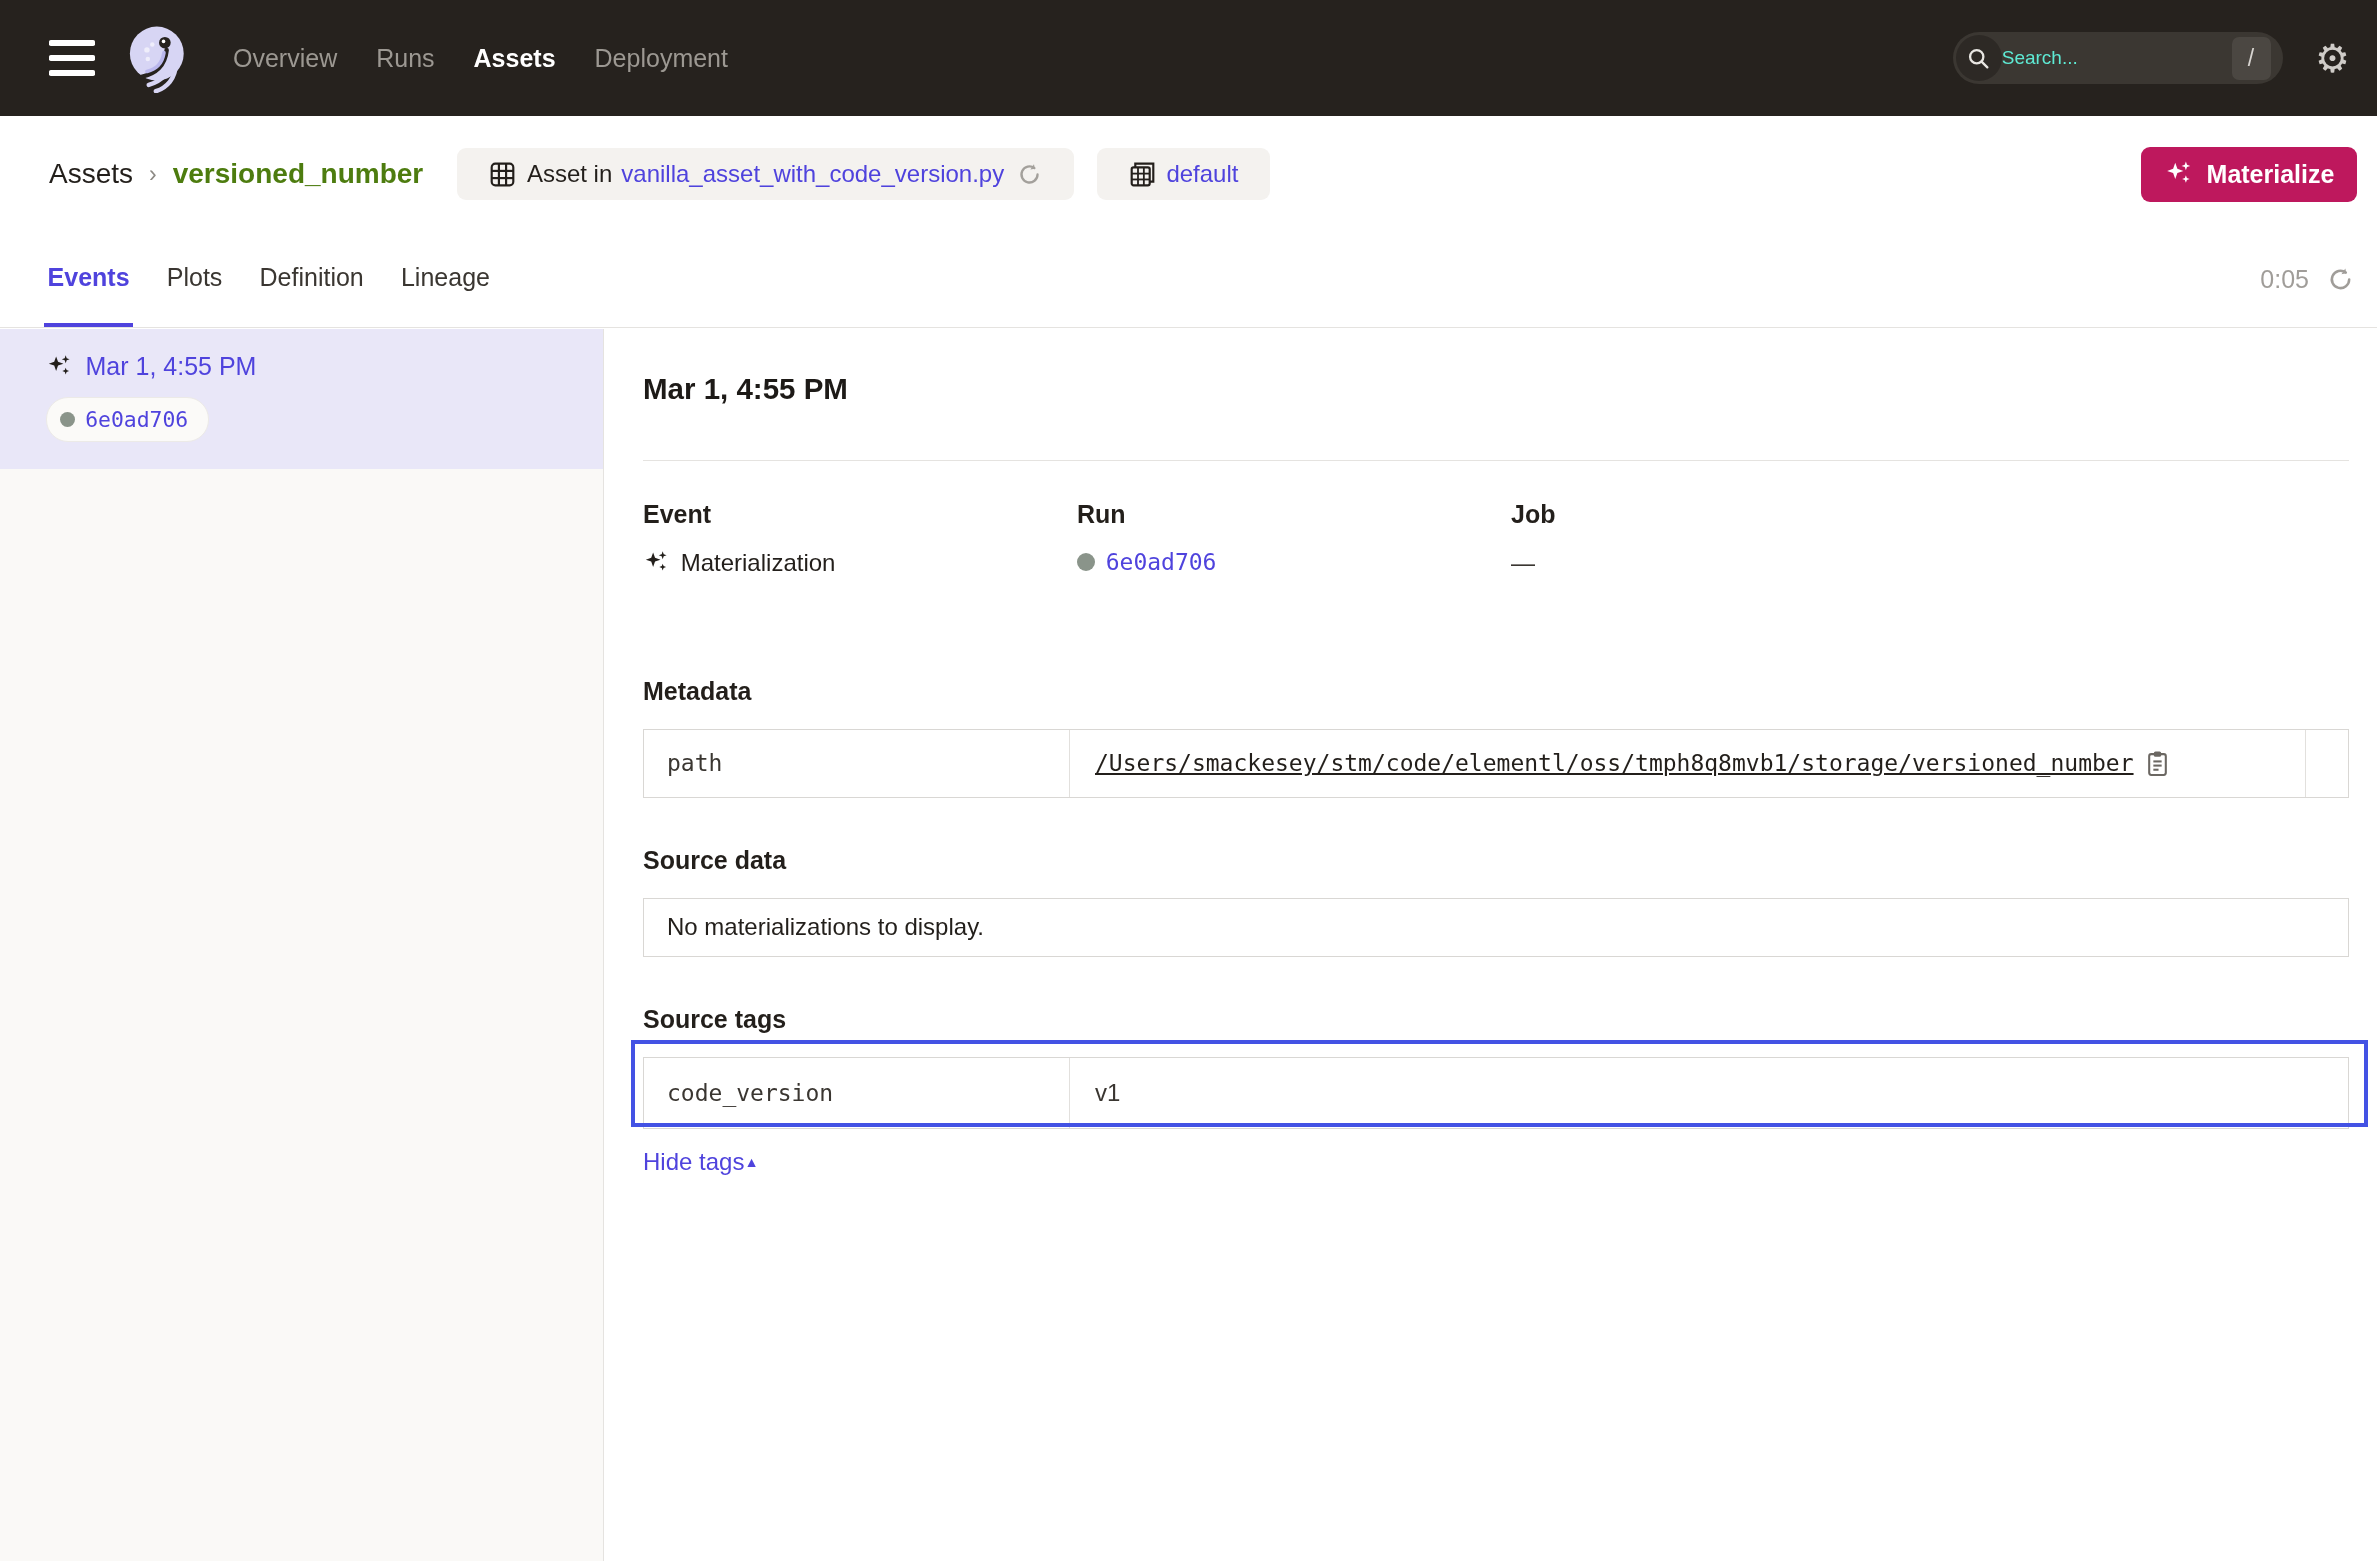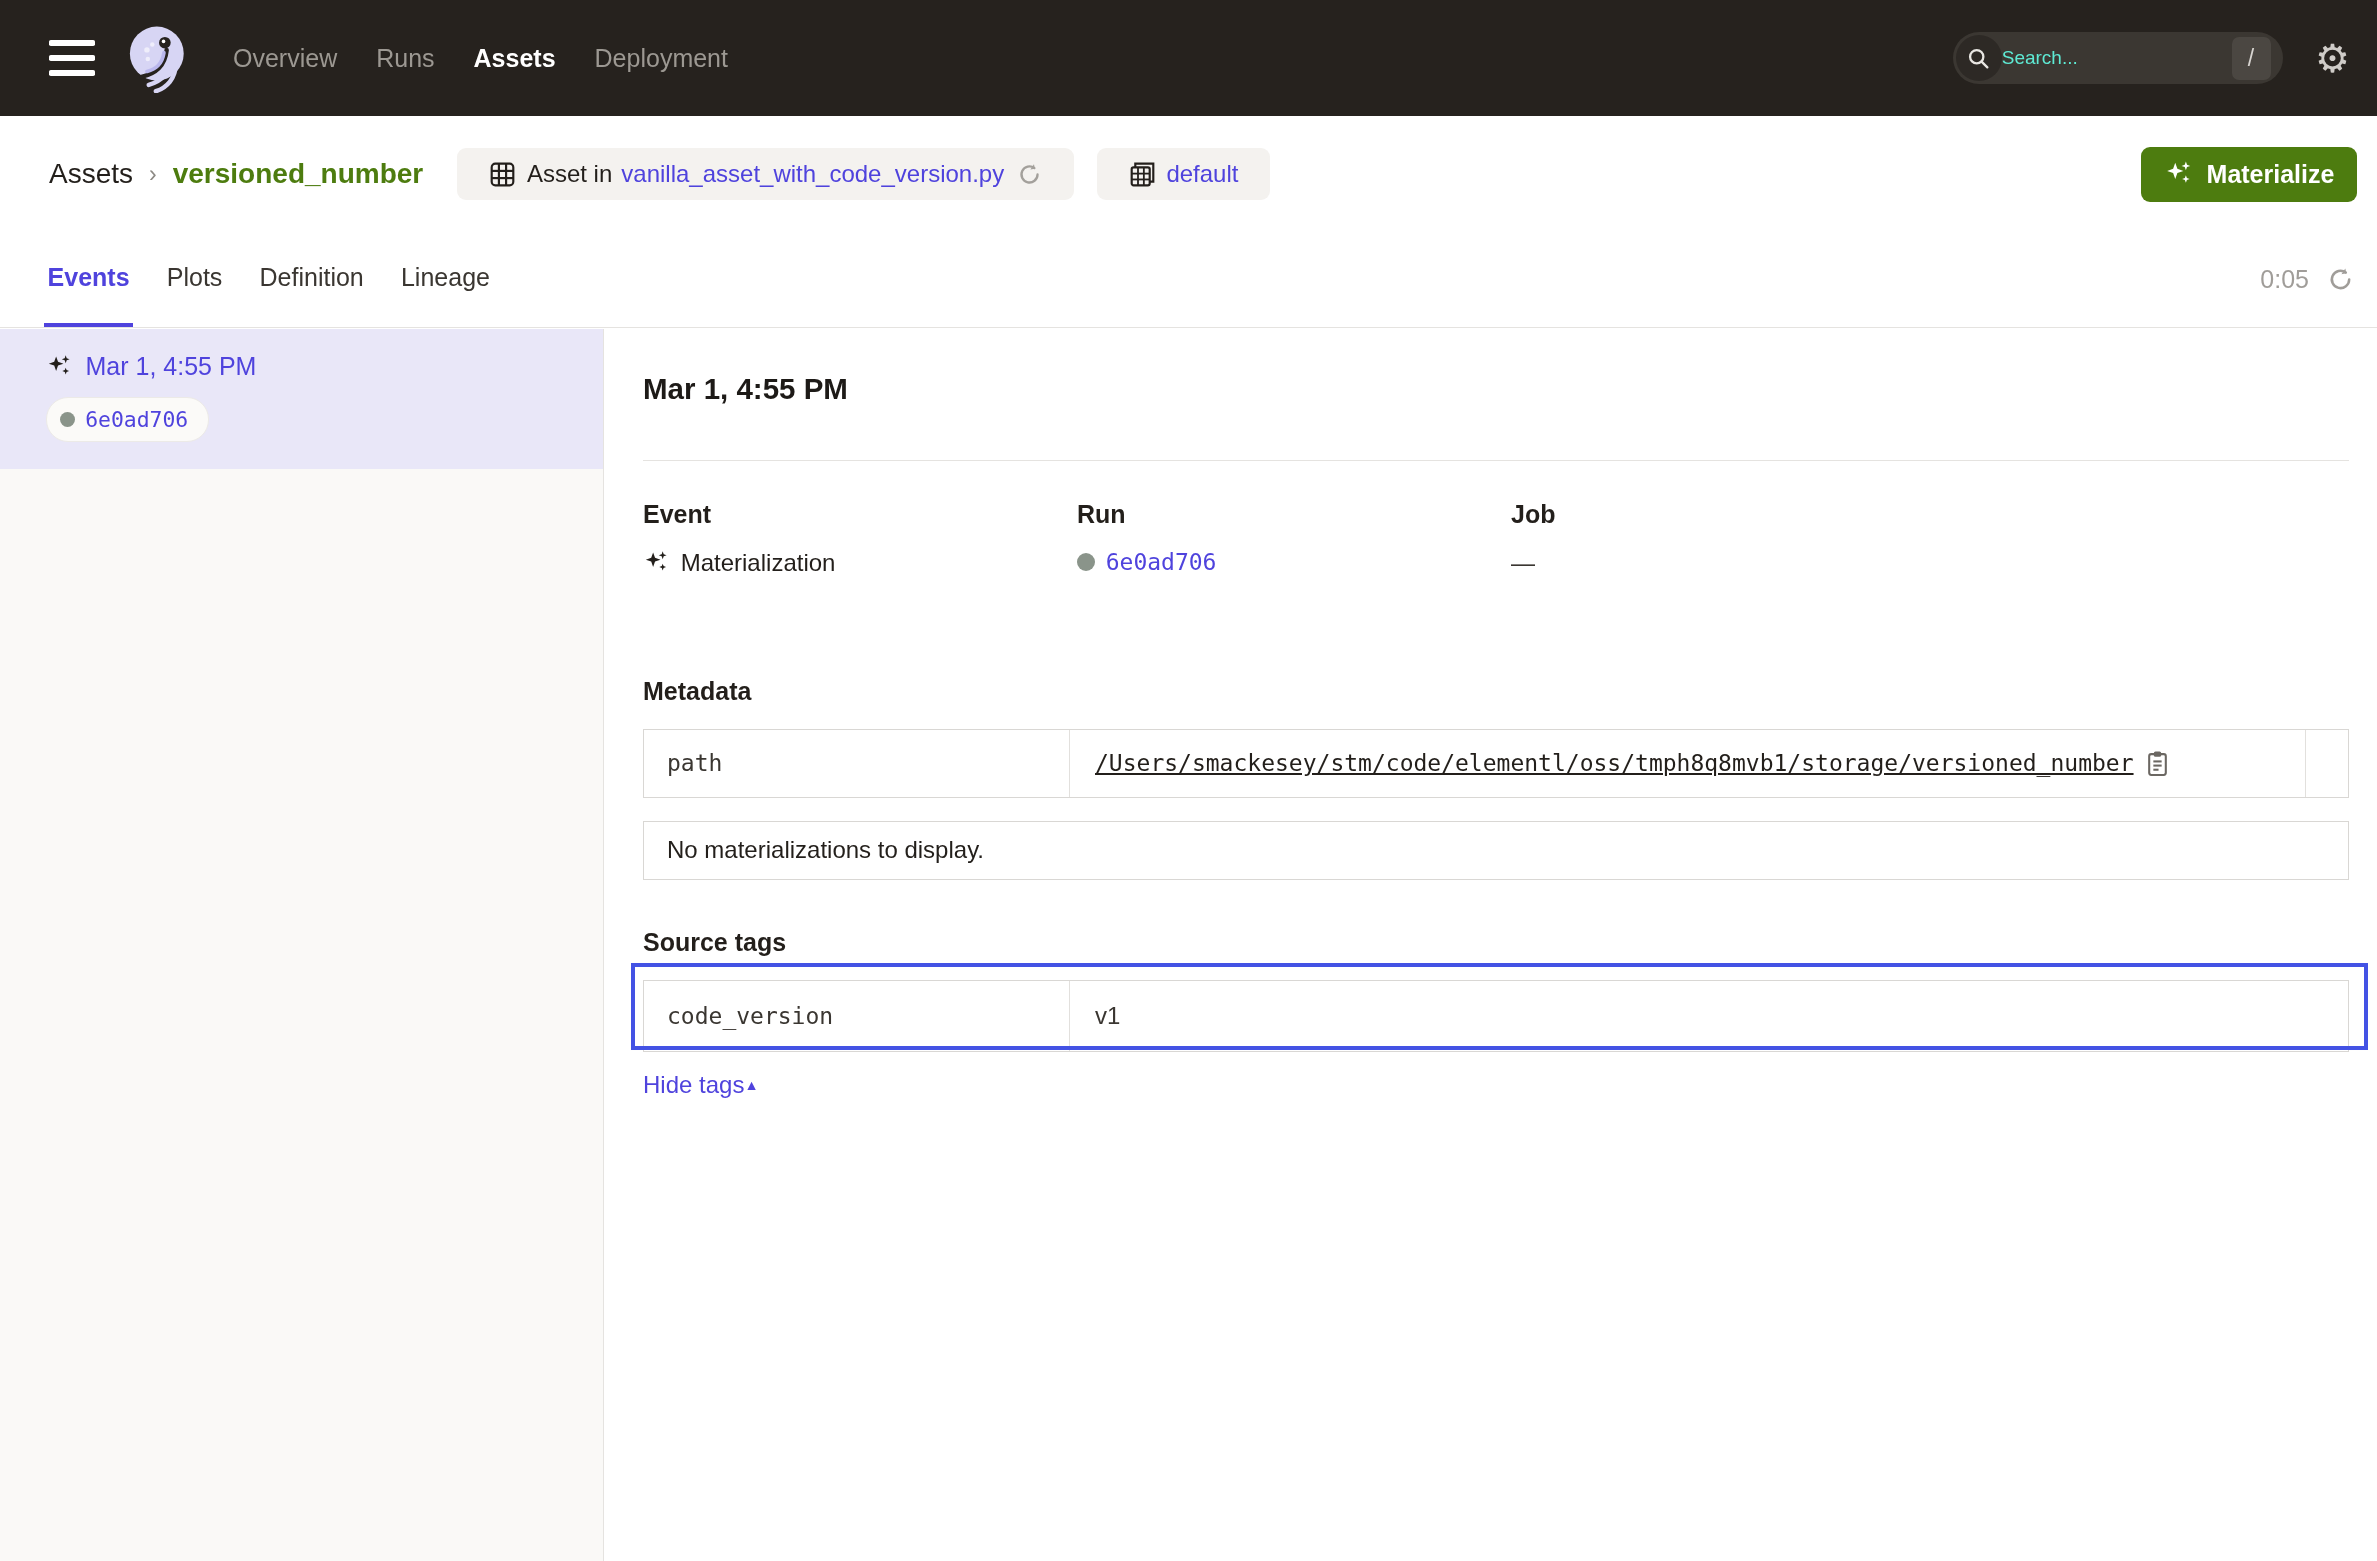--- a/index.html
+++ b/index.html
@@ -34,21 +34,21 @@
   .crumb-root { font-size:28px; color:#231f1b; margin-left:49px; cursor:pointer; }
   .crumb-chev { font-size:23px; color:#8d8a85; margin:0 16px; }
   .crumb-current { font-size:28px; font-weight:bold; color:#4d7c0f; }
   .chip { height:52px; background:#f4f2ef; border-radius:9px; display:flex; align-items:center;
           padding:0 32px; font-size:24px; color:#231f1b; }
   .chip + .chip { margin-left:23px; }
   .chip .chip-icon { margin-right:10.7px; display:flex; }
   .chip a, .linkblue { color:#4f43dd; text-decoration:none; cursor:pointer; }
   .chip .refresh-small { margin-left:12.5px; display:flex; }
   .chip-wrap { margin-left:34px; display:flex; align-items:center; }
-  .materialize-btn { margin-left:auto; margin-right:19.6px; height:55px; background:#4d7c0f;
+  .materialize-btn { margin-left:auto; margin-right:19.6px; height:55px; background:#be185d;
                      border-radius:9px; color:#ffffff; font-size:25px; font-weight:bold;
                      display:flex; align-items:center; padding:0 23px; gap:12.5px; cursor:pointer; border:none; }
 
   
   .tabsrow { position:absolute; left:0; top:232px; width:2377px; height:96px; background:#ffffff;
              border-bottom:0.9px solid #e5e3e0; display:flex; align-items:center; }
   .tabs { display:flex; margin-left:44px; gap:30px; height:100%; }
   .tab { font-size:25px; color:#3a3631; display:flex; align-items:center; height:100%;
          padding:0 3.6px; cursor:pointer; border-bottom:4.5px solid transparent; }
   .tab.active { color:#4f43dd; font-weight:bold; border-bottom-color:#4f43dd; }
@@ -276,20 +276,21 @@
             <line x1="7" y1="11" x2="15" y2="11" stroke="#6b6762" stroke-width="2"></line>
             <line x1="7" y1="15" x2="15" y2="15" stroke="#6b6762" stroke-width="2"></line>
             <line x1="7" y1="19" x2="12" y2="19" stroke="#6b6762" stroke-width="2"></line>
           </svg>
         </span>
       </div>
       <div class="meta-cell cell-extra"></div>
     </div>
 
     
+    <div class="section-h source-h">Source data</div>
     <div class="source-box">
       <span>No materializations to display.</span>
     </div>
 
     
     <div class="section-h tags-h">Source tags</div>
     <div class="tags-table">
       <div class="tag-row" style="position:relative;">
         <div class="hl-box"></div>
         <div class="tag-key mono">code_version</div>

